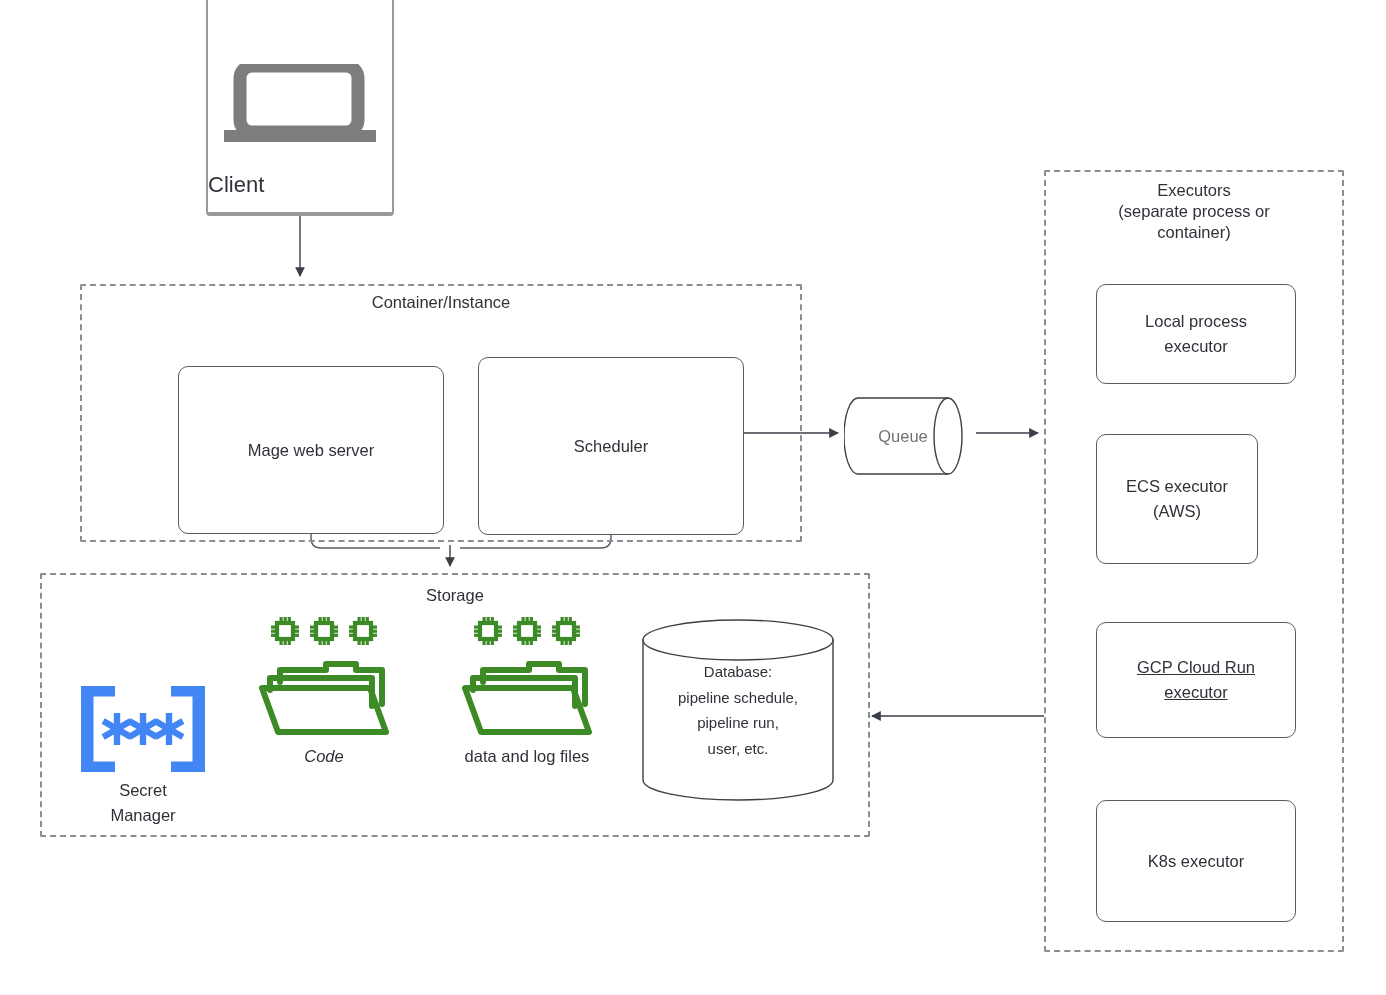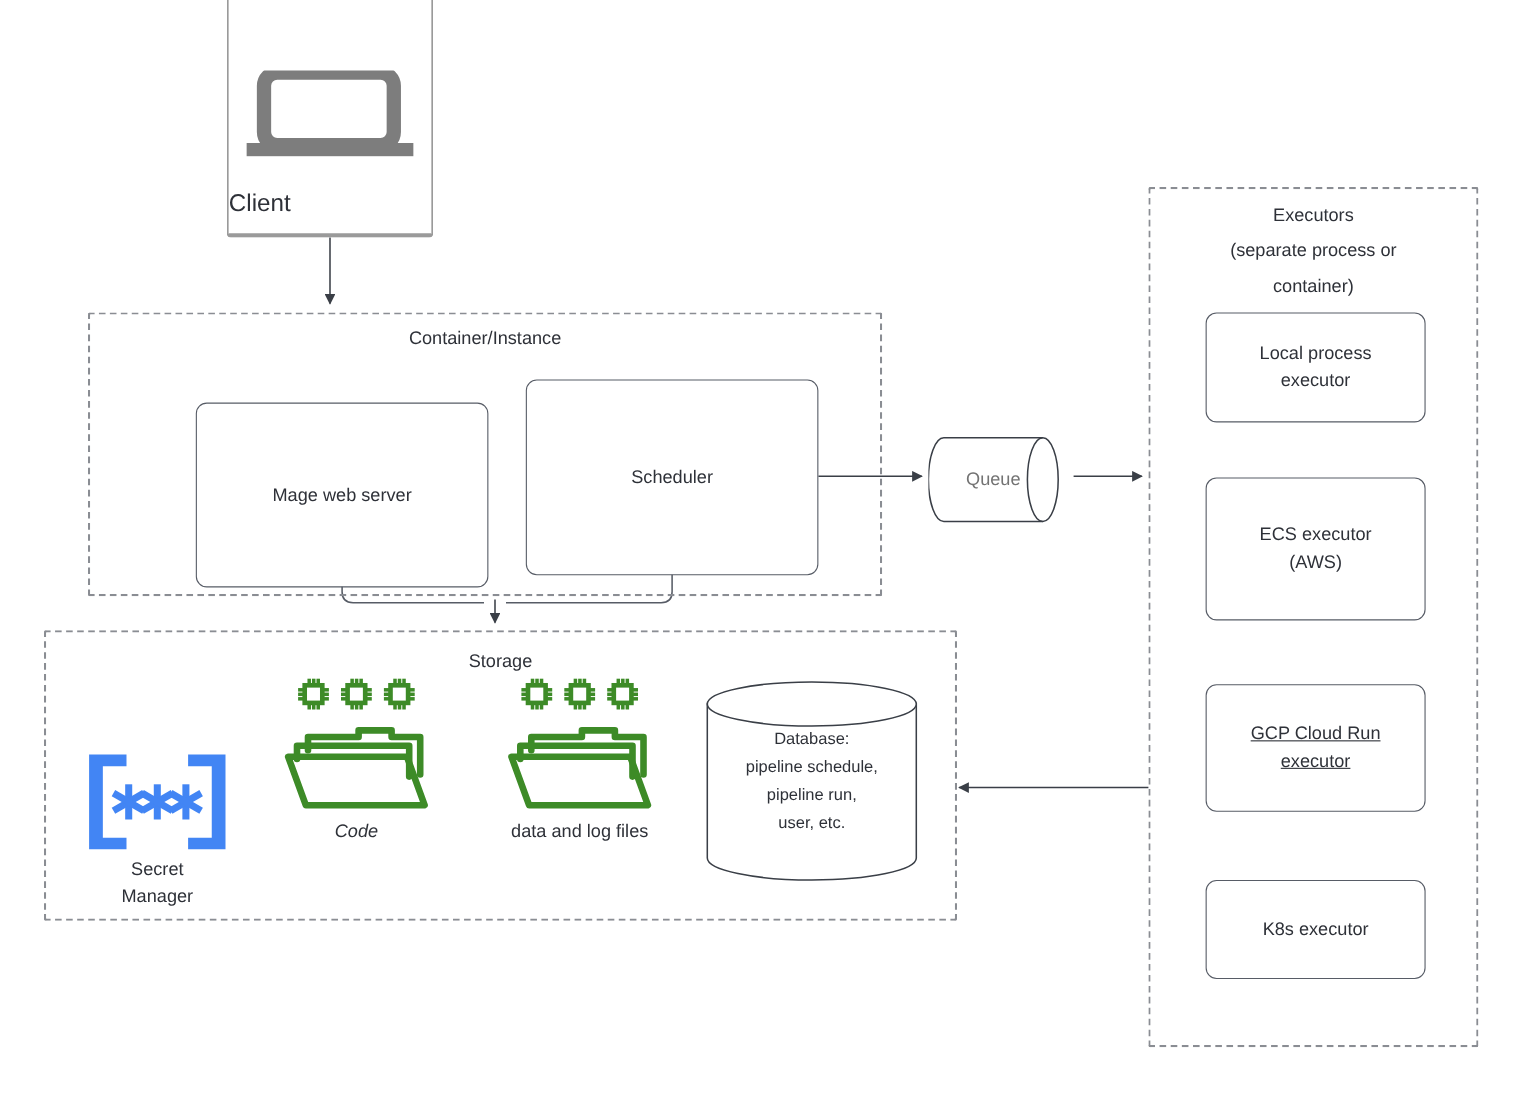--- a/index.html
+++ b/index.html
@@ -52,21 +52,21 @@
   .dashed-group {
     border: 2px dashed #8a8d93;
     background: transparent;
     border-radius: 2px;
   }
   .group-title {
     position: absolute;
     left: 0; right: 0;
     text-align: center;
     font-size: 16.5px;
-    line-height: 32px;
+    line-height: 21px;
     color: #2e3138;
     pointer-events: none;
   }
 
   #container-instance { left: 80px; top: 284px; width: 722px; height: 258px; }
   #container-instance-title { top: 6px; }
 
   #storage-group { left: 40px; top: 573px; width: 830px; height: 264px; }
   #storage-title { top: 10px; }
 
@@ -83,26 +83,26 @@
     display: flex;
     align-items: center;
     justify-content: center;
     text-align: center;
     font-size: 16.5px;
     line-height: 25px;
     color: #2e3138;
   }
 
   #mage-web-server { left: 178px; top: 350px; width: 266px; height: 168px; margin-top: 16px; }
-  #scheduler       { left: 478px; top: 345px; width: 266px; height: 178px; }
+  #scheduler       { left: 478px; top: 357px; width: 266px; height: 178px; }
 
   #exec-local { left: 1096px; top: 284px; width: 200px; height: 100px; }
-  #exec-ecs   { left: 1096px; top: 434px; width: 200px; height: 130px; }
+  #exec-ecs   { left: 1096px; top: 434px; width: 162px; height: 130px; }
   #exec-gcp   { left: 1096px; top: 622px; width: 200px; height: 116px; }
-  #exec-k8s   { left: 1096px; top: 800px; width: 200px; height: 90px; }
+  #exec-k8s   { left: 1096px; top: 800px; width: 200px; height: 122px; }
 
   
   #queue {
     position: absolute;
     left: 844px; top: 392px;
     width: 132px; height: 88px;
   }
   #queue-label {
     position: absolute;
     left: 0; top: 50%;

